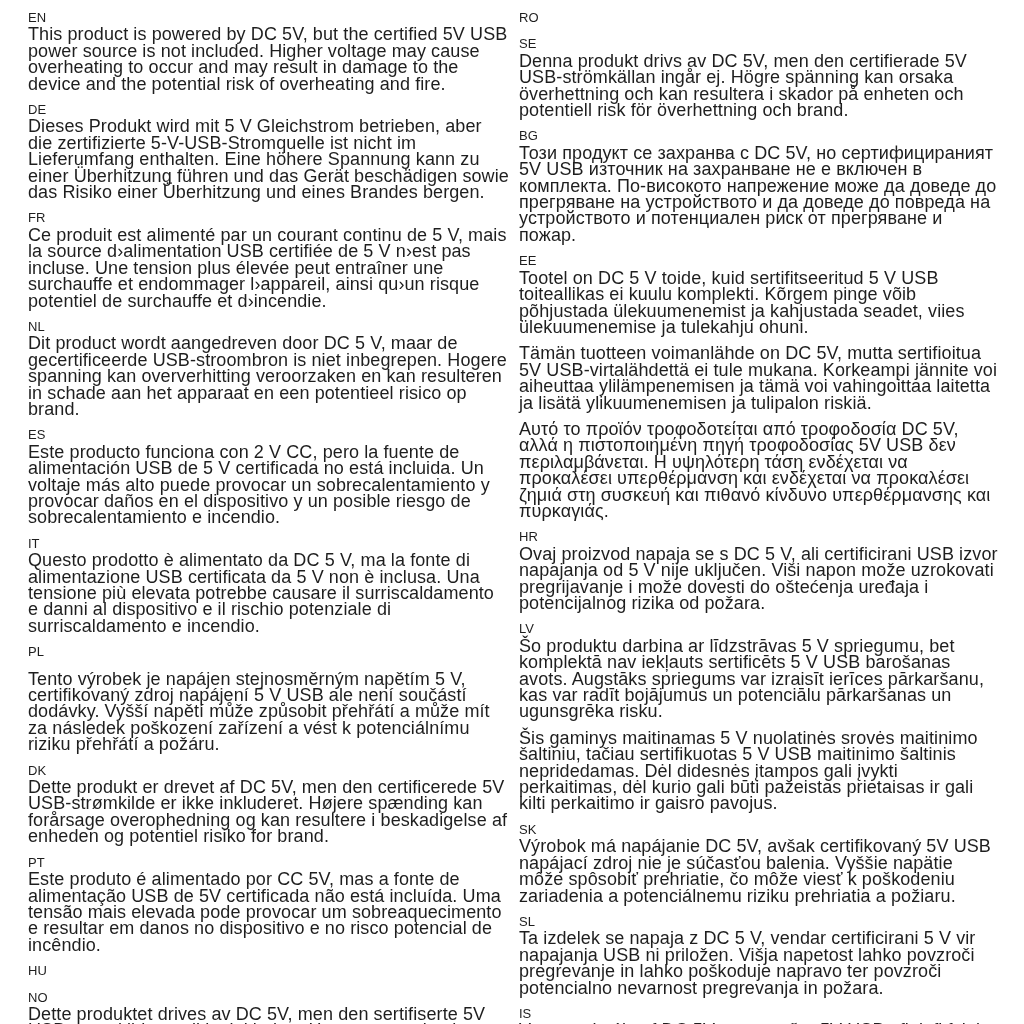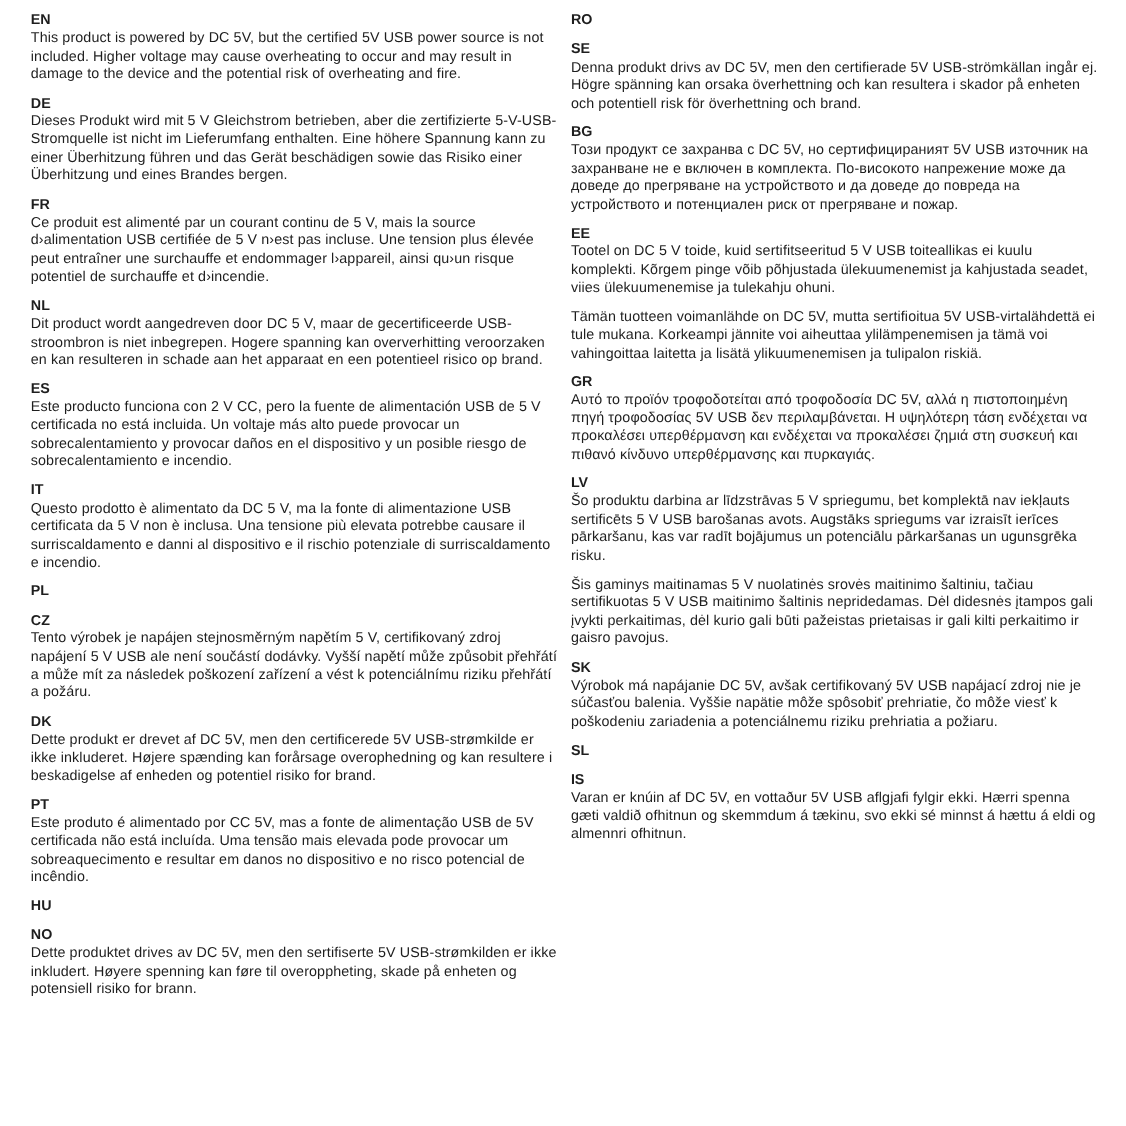--- a/index.html
+++ b/index.html
@@ -20,26 +20,26 @@
     height: 100%;
   }
   .col {
     flex: 1 1 0;
     min-width: 0;
   }
   .entry {
     margin-bottom: 10px;
   }
   .lang-code {
-    font-weight: bold;
+    font-weight: normal;
     font-size: 13px;
     line-height: 16.4px;
   }
   .lang-text {
-    font-size: 13px;
+    font-size: 18px;
     line-height: 16.4px;
     letter-spacing: 0.1px;
   }
 </style>
 </head>
 <body>
 
 <div class="page">
   <div class="col">
       <div class="entry">
@@ -63,21 +63,20 @@
         <p class="lang-text">Este producto funciona con 2 V CC, pero la fuente de alimentación USB de 5 V certificada no está incluida. Un voltaje más alto puede provocar un sobrecalentamiento y provocar daños en el dispositivo y un posible riesgo de sobrecalentamiento e incendio.</p>
       </div>
       <div class="entry">
         <div class="lang-code">IT</div>
         <p class="lang-text">Questo prodotto è alimentato da DC 5 V, ma la fonte di alimentazione USB certificata da 5 V non è inclusa. Una tensione più elevata potrebbe causare il surriscaldamento e danni al dispositivo e il rischio potenziale di surriscaldamento e incendio.</p>
       </div>
       <div class="entry">
         <div class="lang-code">PL</div>
       </div>
       <div class="entry">
-        <div class="lang-code">CZ</div>
         <p class="lang-text">Tento výrobek je napájen stejnosměrným napětím 5 V, certifikovaný zdroj napájení 5 V USB ale není součástí dodávky. Vyšší napětí může způsobit přehřátí a může mít za následek poškození zařízení a vést k potenciálnímu riziku přehřátí a požáru.</p>
       </div>
       <div class="entry">
         <div class="lang-code">DK</div>
         <p class="lang-text">Dette produkt er drevet af DC 5V, men den certificerede 5V USB-strømkilde er ikke inkluderet. Højere spænding kan forårsage overophedning og kan resultere i beskadigelse af enheden og potentiel risiko for brand.</p>
       </div>
       <div class="entry">
         <div class="lang-code">PT</div>
         <p class="lang-text">Este produto é alimentado por CC 5V, mas a fonte de alimentação USB de 5V certificada não está incluída. Uma tensão mais elevada pode provocar um sobreaquecimento e resultar em danos no dispositivo e no risco potencial de incêndio.</p>
       </div>
@@ -102,35 +101,39 @@
         <p class="lang-text">Този продукт се захранва с DC 5V, но сертифицираният 5V USB източник на захранване не е включен в комплекта. По-високото напрежение може да доведе до прегряване на устройството и да доведе до повреда на устройството и потенциален риск от прегряване и пожар.</p>
       </div>
       <div class="entry">
         <div class="lang-code">EE</div>
         <p class="lang-text">Tootel on DC 5 V toide, kuid sertifitseeritud 5 V USB toiteallikas ei kuulu komplekti. Kõrgem pinge võib põhjustada ülekuumenemist ja kahjustada seadet, viies ülekuumenemise ja tulekahju ohuni.</p>
       </div>
       <div class="entry">
         <p class="lang-text">Tämän tuotteen voimanlähde on DC 5V, mutta sertifioitua 5V USB-virtalähdettä ei tule mukana. Korkeampi jännite voi aiheuttaa ylilämpenemisen ja tämä voi vahingoittaa laitetta ja lisätä ylikuumenemisen ja tulipalon riskiä.</p>
       </div>
       <div class="entry">
-        <div class="lang-code">GR</div>
         <p class="lang-text">Αυτό το προϊόν τροφοδοτείται από τροφοδοσία DC 5V, αλλά η πιστοποιημένη πηγή τροφοδοσίας 5V USB δεν περιλαμβάνεται. Η υψηλότερη τάση ενδέχεται να προκαλέσει υπερθέρμανση και ενδέχεται να προκαλέσει ζημιά στη συσκευή και πιθανό κίνδυνο υπερθέρμανσης και πυρκαγιάς.</p>
+      </div>
+      <div class="entry">
+        <div class="lang-code">HR</div>
+        <p class="lang-text">Ovaj proizvod napaja se s DC 5 V, ali certificirani USB izvor napajanja od 5 V nije uključen. Viši napon može uzrokovati pregrijavanje i može dovesti do oštećenja uređaja i potencijalnog rizika od požara.</p>
       </div>
       <div class="entry">
         <div class="lang-code">LV</div>
         <p class="lang-text">Šo produktu darbina ar līdzstrāvas 5 V spriegumu, bet komplektā nav iekļauts sertificēts 5 V USB barošanas avots. Augstāks spriegums var izraisīt ierīces pārkaršanu, kas var radīt bojājumus un potenciālu pārkaršanas un ugunsgrēka risku.</p>
       </div>
       <div class="entry">
         <p class="lang-text">Šis gaminys maitinamas 5 V nuolatinės srovės maitinimo šaltiniu, tačiau sertifikuotas 5 V USB maitinimo šaltinis nepridedamas. Dėl didesnės įtampos gali įvykti perkaitimas, dėl kurio gali būti pažeistas prietaisas ir gali kilti perkaitimo ir gaisro pavojus.</p>
       </div>
       <div class="entry">
         <div class="lang-code">SK</div>
         <p class="lang-text">Výrobok má napájanie DC 5V, avšak certifikovaný 5V USB napájací zdroj nie je súčasťou balenia. Vyššie napätie môže spôsobiť prehriatie, čo môže viesť k poškodeniu zariadenia a potenciálnemu riziku prehriatia a požiaru.</p>
       </div>
       <div class="entry">
         <div class="lang-code">SL</div>
+        <p class="lang-text">Ta izdelek se napaja z DC 5 V, vendar certificirani 5 V vir napajanja USB ni priložen. Višja napetost lahko povzroči pregrevanje in lahko poškoduje napravo ter povzroči potencialno nevarnost pregrevanja in požara.</p>
       </div>
       <div class="entry">
         <div class="lang-code">IS</div>
         <p class="lang-text">Varan er knúin af DC 5V, en vottaður 5V USB aflgjafi fylgir ekki. Hærri spenna gæti valdið ofhitnun og skemmdum á tækinu, svo ekki sé minnst á hættu á eldi og almennri ofhitnun.</p>
       </div>
     </div>
 </div>
 
 </body></html>

